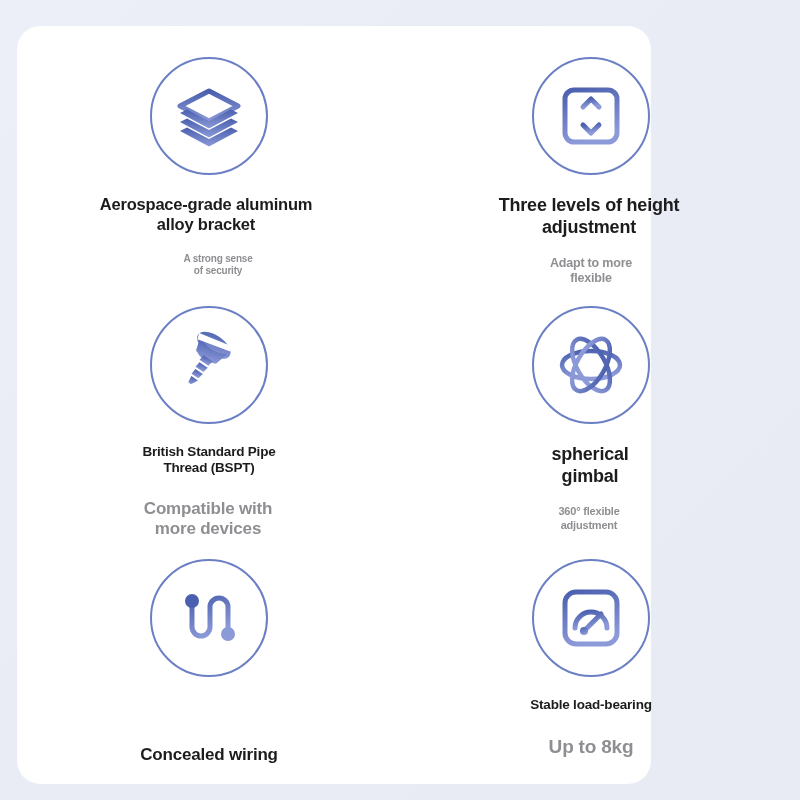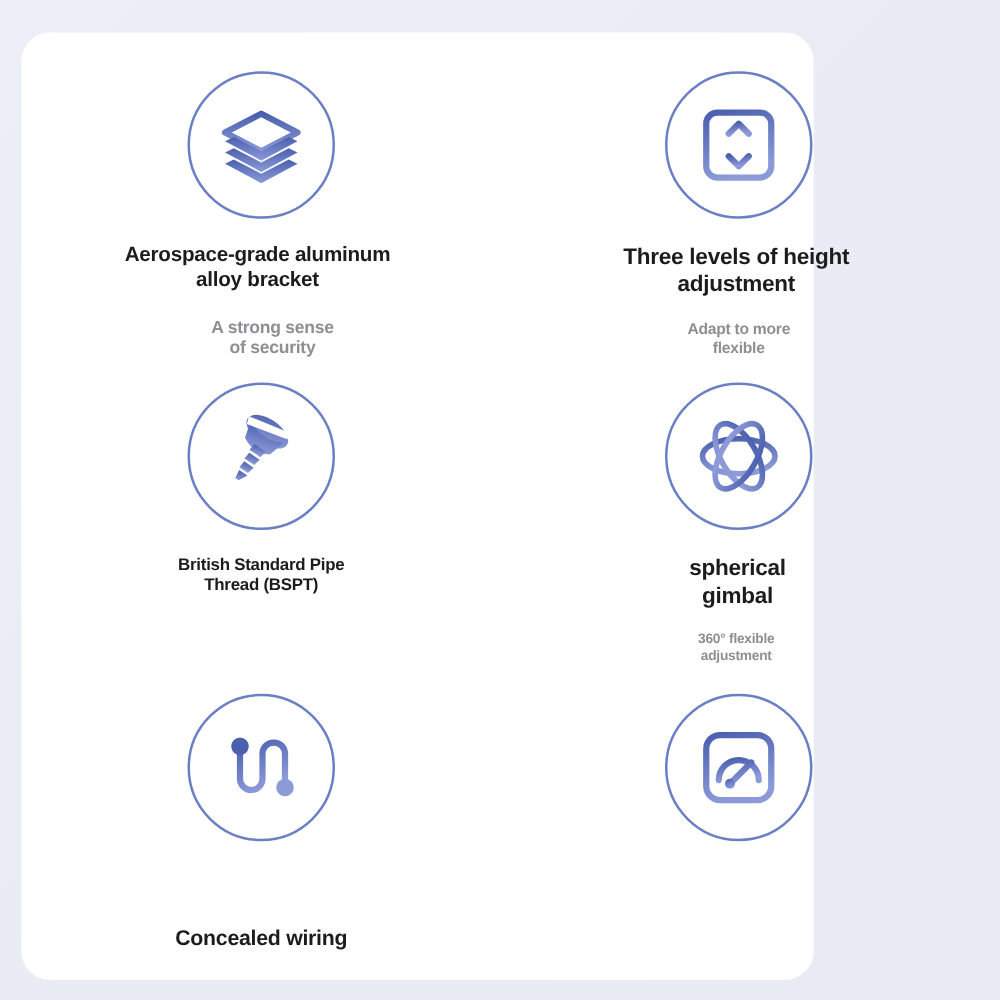--- a/index.html
+++ b/index.html
@@ -86,21 +86,21 @@
   .sub {
     color: #8f8f93;
     font-weight: bold;
     line-height: 1.2;
     white-space: pre-line;
     letter-spacing: -0.2px;
   }
 
   
   .c0 .title { font-size: 16.5px; margin-left: -6px; }
-  .c0 .sub   { font-size: 14px; margin-top: 18px; margin-left: 18px; }
+  .c0 .sub   { font-size: 10px; margin-top: 18px; margin-left: 18px; }
 
   .c1 .title { font-size: 18px; margin-left: -4px; }
   .c1 .sub   { font-size: 12.5px; margin-top: 18px; margin-left: 0px; }
 
   .c2 .title { font-size: 13.5px; margin-left: 0px; text-align: center; }
   .c2 .sub   { font-size: 17px;   margin-top: 22px; margin-left: -2px; }
 
   .c3 .title { font-size: 18px;   margin-left: -2px; }
   .c3 .sub   { font-size: 11px;   margin-top: 18px; margin-left: -4px; }
 
@@ -184,20 +184,22 @@
               <path d="M27 32 l11 0 l-1.2 6 l-10.5 0 z" fill="url(#gScr)"></path>
               <path d="M27.5 40 l10 0 l-1.2 6 l-9.5 0 z" fill="url(#gScr)"></path>
               <path d="M28 48 l9 0 l-1.3 6 l-8.3 0 z" fill="url(#gScr)"></path>
               <path d="M28.5 56 l8 0 l-3.6 7 l-3.4 0 z" fill="url(#gScr)"></path>
             </g>
           </svg>
         </div>
         <div class="txt-block">
           <div class="title">British Standard Pipe
 Thread (BSPT)</div>
+          <div class="sub">Compatible with
+more devices</div>
         </div>
       </div>
 
       <div class="cell c3 row1">
         <div class="icon-circle">
           <svg width="74" height="74" viewBox="0 0 74 74" aria-hidden="true">
             <defs>
               <linearGradient id="gAtom" x1="0" y1="0" x2="0.2" y2="1">
                 <stop offset="0%" stop-color="#4a5fae"></stop>
                 <stop offset="100%" stop-color="#8c9ad8"></stop>
@@ -245,17 +247,21 @@
                 <stop offset="0%" stop-color="#4a5fae"></stop>
                 <stop offset="100%" stop-color="#8c9ad8"></stop>
               </linearGradient>
             </defs>
             <rect x="11" y="11" width="52" height="52" rx="11" ry="11" fill="none" stroke="url(#gGau)" stroke-width="5"></rect>
             <path d="M21 47 a16 16 0 0 1 32 0" fill="none" stroke="url(#gGau)" stroke-width="5" stroke-linecap="round"></path>
             <line x1="30" y1="50" x2="47" y2="33" stroke="url(#gGau)" stroke-width="5" stroke-linecap="round"></line>
             <circle cx="30" cy="50" r="4" fill="url(#gGau)"></circle>
           </svg>
         </div>
+        <div class="txt-block">
+          <div class="title">Stable load-bearing</div>
+          <div class="sub">Up to 8kg</div>
+        </div>
       </div>
 
     </div>
   </div>
 </div>
 
 </body></html>

